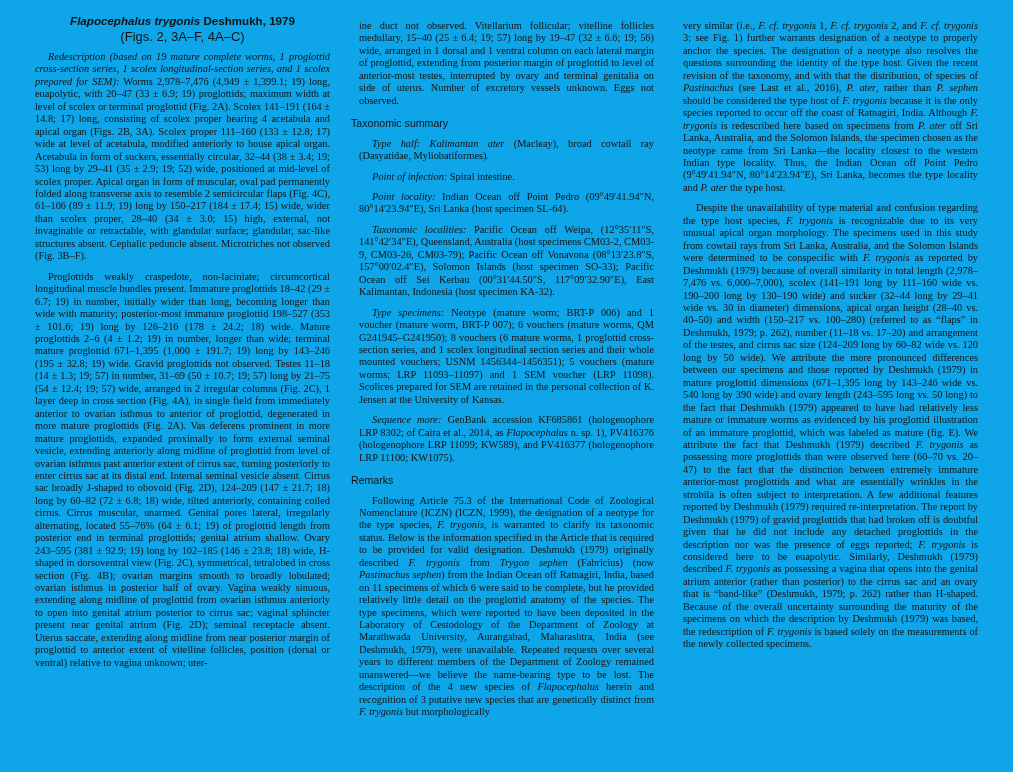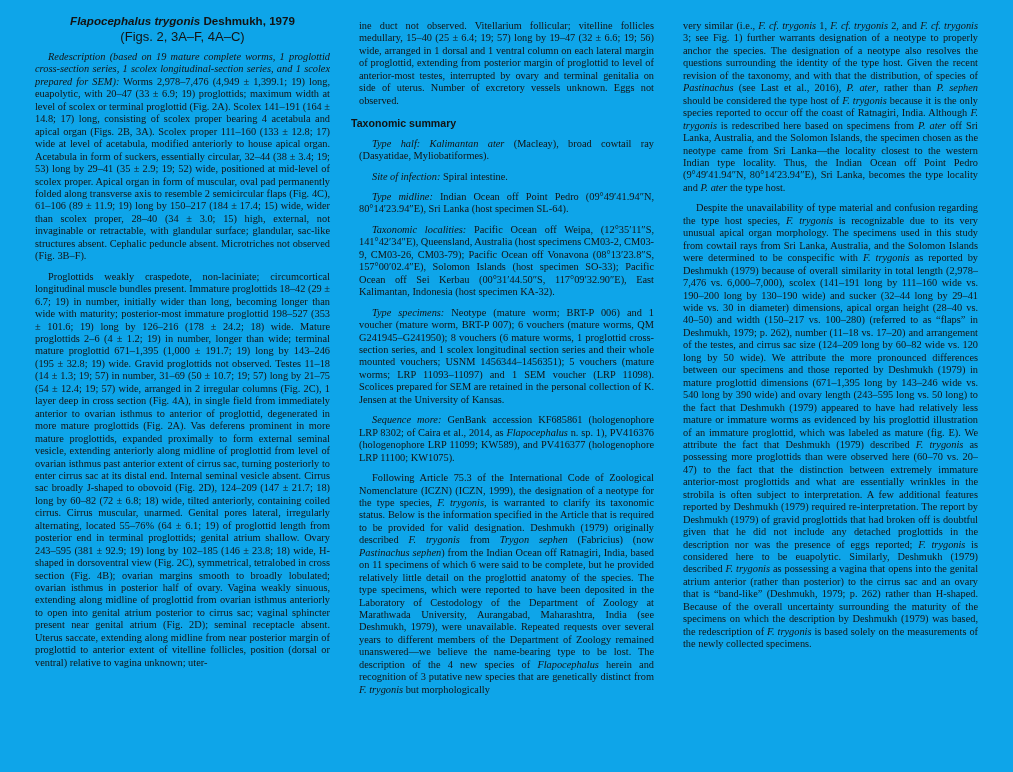--- a/index.html
+++ b/index.html
@@ -20,21 +20,21 @@
   }
   .col {
     width: 311px;
     flex: 0 0 311px;
     text-align: justify;
   }
   .col p { margin: 8px; text-indent: 13px; }
   .col p.noindent { text-indent: 0; }
   .heading {
     font-family: "Liberation Sans", sans-serif;
-    font-weight: bold;
+    font-weight: normal;
     font-size: 10.6px;
     text-align: left;
     text-indent: 0;
     margin: 10px 0 6px 0;
   }
   .title-block {
     text-align: center;
     font-family: "Liberation Sans", sans-serif;
     margin: 2px 0 7px 0;
   }
@@ -54,25 +54,26 @@
       <div class="subtitle">(Figs. 2, 3A–F, 4A–C)</div>
     </div>
     <p><i>Redescription (based on 19 mature complete worms, 1 proglottid cross-section series, 1 scolex longitudinal-section series, and 1 scolex prepared for SEM):</i> Worms 2,978–7,476 (4,949 ± 1,399.1; 19) long, euapolytic, with 20–47 (33 ± 6.9; 19) proglottids; maximum width at level of scolex or terminal proglottid (Fig. 2A). Scolex 141–191 (164 ± 14.8; 17) long, consisting of scolex proper bearing 4 acetabula and apical organ (Figs. 2B, 3A). Scolex proper 111–160 (133 ± 12.8; 17) wide at level of acetabula, modified anteriorly to house apical organ. Acetabula in form of suckers, essentially circular, 32–44 (38 ± 3.4; 19; 53) long by 29–41 (35 ± 2.9; 19; 52) wide, positioned at mid-level of scolex proper. Apical organ in form of muscular, oval pad permanently folded along transverse axis to resemble 2 semicircular flaps (Fig. 4C), 61–106 (89 ± 11.9; 19) long by 150–217 (184 ± 17.4; 15) wide, wider than scolex proper, 28–40 (34 ± 3.0; 15) high, external, not invaginable or retractable, with glandular surface; glandular, sac-like structures absent. Cephalic peduncle absent. Microtriches not observed (Fig. 3B–F).</p>
     <p>Proglottids weakly craspedote, non-laciniate; circumcortical longitudinal muscle bundles present. Immature proglottids 18–42 (29 ± 6.7; 19) in number, initially wider than long, becoming longer than wide with maturity; posterior-most immature proglottid 198–527 (353 ± 101.6; 19) long by 126–216 (178 ± 24.2; 18) wide. Mature proglottids 2–6 (4 ± 1.2; 19) in number, longer than wide; terminal mature proglottid 671–1,395 (1,000 ± 191.7; 19) long by 143–246 (195 ± 32.8; 19) wide. Gravid proglottids not observed. Testes 11–18 (14 ± 1.3; 19; 57) in number, 31–69 (50 ± 10.7; 19; 57) long by 21–75 (54 ± 12.4; 19; 57) wide, arranged in 2 irregular columns (Fig. 2C), 1 layer deep in cross section (Fig. 4A), in single field from immediately anterior to ovarian isthmus to anterior of proglottid, degenerated in more mature proglottids (Fig. 2A). Vas deferens prominent in more mature proglottids, expanded proximally to form external seminal vesicle, extending anteriorly along midline of proglottid from level of ovarian isthmus past anterior extent of cirrus sac, turning posteriorly to enter cirrus sac at its distal end. Internal seminal vesicle absent. Cirrus sac broadly J-shaped to obovoid (Fig. 2D), 124–209 (147 ± 21.7; 18) long by 60–82 (72 ± 6.8; 18) wide, tilted anteriorly, containing coiled cirrus. Cirrus muscular, unarmed. Genital pores lateral, irregularly alternating, located 55–76% (64 ± 6.1; 19) of proglottid length from posterior end in terminal proglottids; genital atrium shallow. Ovary 243–595 (381 ± 92.9; 19) long by 102–185 (146 ± 23.8; 18) wide, H-shaped in dorsoventral view (Fig. 2C), symmetrical, tetralobed in cross section (Fig. 4B); ovarian margins smooth to broadly lobulated; ovarian isthmus in posterior half of ovary. Vagina weakly sinuous, extending along midline of proglottid from ovarian isthmus anteriorly to open into genital atrium posterior to cirrus sac; vaginal sphincter present near genital atrium (Fig. 2D); seminal receptacle absent. Uterus saccate, extending along midline from near posterior margin of proglottid to anterior extent of vitelline follicles, position (dorsal or ventral) relative to vagina unknown; uter-</p>
   </div>
 
   <div class="col">
     <p class="noindent">ine duct not observed. Vitellarium follicular; vitelline follicles medullary, 15–40 (25 ± 6.4; 19; 57) long by 19–47 (32 ± 6.6; 19; 56) wide, arranged in 1 dorsal and 1 ventral column on each lateral margin of proglottid, extending from posterior margin of proglottid to level of anterior-most testes, interrupted by ovary and terminal genitalia on side of uterus. Number of excretory vessels unknown. Eggs not observed.</p>
     <div class="heading">Taxonomic summary</div>
     <p><i>Type half:</i> <i>Kalimantan ater</i> (Macleay), broad cowtail ray (Dasyatidae, Myliobatiformes).</p>
-    <p><i>Site of infection:</i> Spiral intestine.</p>
-    <p><i>Type midline:</i> Indian Ocean off Point Pedro (09°49′41.94″N, 80°14′23.94″E), Sri Lanka (host specimen SL-64).</p>
+    <p><i>Point of infection:</i> Spiral intestine.</p>
+    <p><i>Point locality:</i> Indian Ocean off Point Pedro (09°49′41.94″N, 80°14′23.94″E), Sri Lanka (host specimen SL-64).</p>
     <p><i>Taxonomic localities:</i> Pacific Ocean off Weipa, (12°35′11″S, 141°42′34″E), Queensland, Australia (host specimens CM03-2, CM03-9, CM03-26, CM03-79); Pacific Ocean off Vonavona (08°13′23.8″S, 157°00′02.4″E), Solomon Islands (host specimen SO-33); Pacific Ocean off Sei Kerbau (00°31′44.50″S, 117°09′32.90″E), East Kalimantan, Indonesia (host specimen KA-32).</p>
     <p><i>Type specimens:</i> Neotype (mature worm; BRT-P 006) and 1 voucher (mature worm, BRT-P 007); 6 vouchers (mature worms, QM G241945–G241950); 8 vouchers (6 mature worms, 1 proglottid cross-section series, and 1 scolex longitudinal section series and their whole mounted vouchers; USNM 1456344–1456351); 5 vouchers (mature worms; LRP 11093–11097) and 1 SEM voucher (LRP 11098). Scolices prepared for SEM are retained in the personal collection of K. Jensen at the University of Kansas.</p>
     <p><i>Sequence more:</i> GenBank accession KF685861 (hologenophore LRP 8302; of Caira et al., 2014, as <i>Flapocephalus</i> n. sp. 1), PV416376 (hologenophore LRP 11099; KW589), and PV416377 (hologenophore LRP 11100; KW1075).</p>
+    <div class="heading">Remarks</div>
     <p>Following Article 75.3 of the International Code of Zoological Nomenclature (ICZN) (ICZN, 1999), the designation of a neotype for the type species, <i>F. trygonis</i>, is warranted to clarify its taxonomic status. Below is the information specified in the Article that is required to be provided for valid designation. Deshmukh (1979) originally described <i>F. trygonis</i> from <i>Trygon sephen</i> (Fabricius) (now <i>Pastinachus sephen</i>) from the Indian Ocean off Ratnagiri, India, based on 11 specimens of which 6 were said to be complete, but he provided relatively little detail on the proglottid anatomy of the species. The type specimens, which were reported to have been deposited in the Laboratory of Cestodology of the Department of Zoology at Marathwada University, Aurangabad, Maharashtra, India (see Deshmukh, 1979), were unavailable. Repeated requests over several years to different members of the Department of Zoology remained unanswered—we believe the name-bearing type to be lost. The description of the 4 new species of <i>Flapocephalus</i> herein and recognition of 3 putative new species that are genetically distinct from <i>F. trygonis</i> but morphologically</p>
   </div>
 
   <div class="col">
     <p class="noindent">very similar (i.e., <i>F. cf. trygonis</i> 1, <i>F. cf. trygonis</i> 2, and <i>F. cf. trygonis</i> 3; see Fig. 1) further warrants designation of a neotype to properly anchor the species. The designation of a neotype also resolves the questions surrounding the identity of the type host. Given the recent revision of the taxonomy, and with that the distribution, of species of <i>Pastinachus</i> (see Last et al., 2016), <i>P. ater</i>, rather than <i>P. sephen</i> should be considered the type host of <i>F. trygonis</i> because it is the only species reported to occur off the coast of Ratnagiri, India. Although <i>F. trygonis</i> is redescribed here based on specimens from <i>P. ater</i> off Sri Lanka, Australia, and the Solomon Islands, the specimen chosen as the neotype came from Sri Lanka—the locality closest to the western Indian type locality. Thus, the Indian Ocean off Point Pedro (9°49′41.94″N, 80°14′23.94″E), Sri Lanka, becomes the type locality and <i>P. ater</i> the type host.</p>
     <p>Despite the unavailability of type material and confusion regarding the type host species, <i>F. trygonis</i> is recognizable due to its very unusual apical organ morphology. The specimens used in this study from cowtail rays from Sri Lanka, Australia, and the Solomon Islands were determined to be conspecific with <i>F. trygonis</i> as reported by Deshmukh (1979) because of overall similarity in total length (2,978–7,476 vs. 6,000–7,000), scolex (141–191 long by 111–160 wide vs. 190–200 long by 130–190 wide) and sucker (32–44 long by 29–41 wide vs. 30 in diameter) dimensions, apical organ height (28–40 vs. 40–50) and width (150–217 vs. 100–280) (referred to as “flaps” in Deshmukh, 1979; p. 262), number (11–18 vs. 17–20) and arrangement of the testes, and cirrus sac size (124–209 long by 60–82 wide vs. 120 long by 50 wide). We attribute the more pronounced differences between our specimens and those reported by Deshmukh (1979) in mature proglottid dimensions (671–1,395 long by 143–246 wide vs. 540 long by 390 wide) and ovary length (243–595 long vs. 50 long) to the fact that Deshmukh (1979) appeared to have had relatively less mature or immature worms as evidenced by his proglottid illustration of an immature proglottid, which was labeled as mature (fig. E). We attribute the fact that Deshmukh (1979) described <i>F. trygonis</i> as possessing more proglottids than were observed here (60–70 vs. 20–47) to the fact that the distinction between extremely immature anterior-most proglottids and what are essentially wrinkles in the strobila is often subject to interpretation. A few additional features reported by Deshmukh (1979) required re-interpretation. The report by Deshmukh (1979) of gravid proglottids that had broken off is doubtful given that he did not include any detached proglottids in the description nor was the presence of eggs reported; <i>F. trygonis</i> is considered here to be euapolytic. Similarly, Deshmukh (1979) described <i>F. trygonis</i> as possessing a vagina that opens into the genital atrium anterior (rather than posterior) to the cirrus sac and an ovary that is “band-like” (Deshmukh, 1979; p. 262) rather than H-shaped. Because of the overall uncertainty surrounding the maturity of the specimens on which the description by Deshmukh (1979) was based, the redescription of <i>F. trygonis</i> is based solely on the measurements of the newly collected specimens.</p>
   </div>
 
 </div>
 

